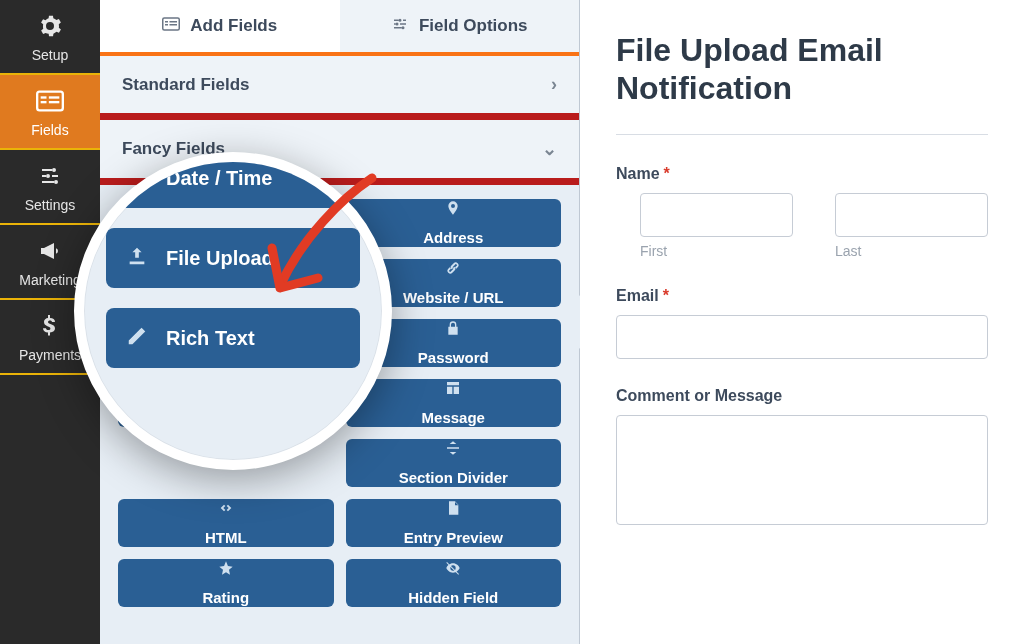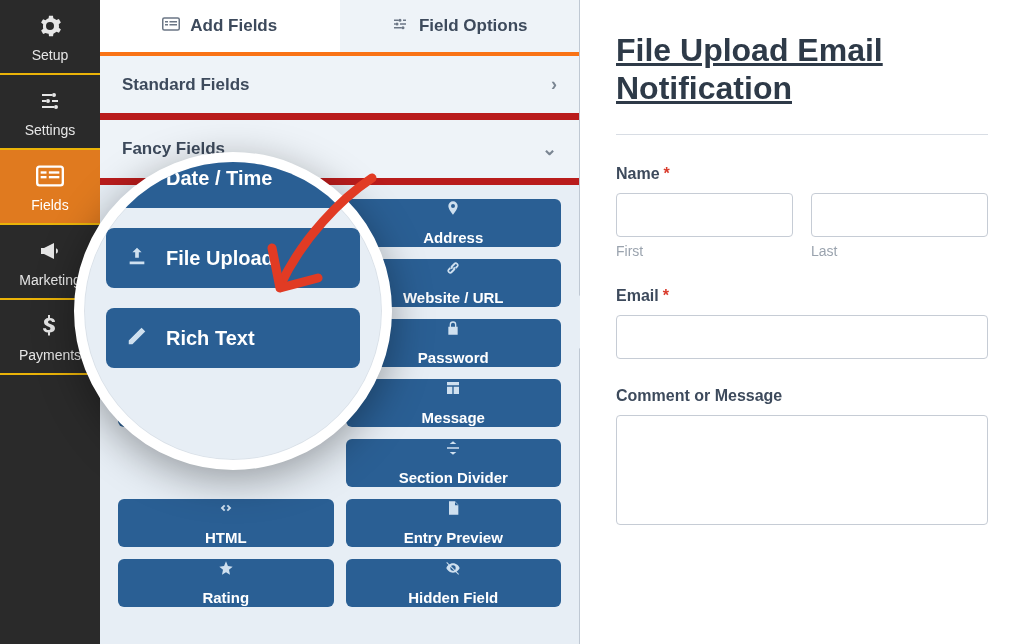--- a/index.html
+++ b/index.html
@@ -23,27 +23,27 @@
   .section-header { display: flex; align-items: center; justify-content: space-between; padding: 18px 22px; font-size: 17px; font-weight: 700; color: #3d4a5c; border-bottom: 7px solid #b91c1c; background: #eef3f8; cursor: pointer; }
   .section-header .chev { font-size: 18px; color: #7a8592; }
 
   .field-grid { padding: 14px 18px; display: grid; grid-template-columns: 1fr 1fr; gap: 12px; }
   .field-btn { display: flex; align-items: center; gap: 12px; background: #2a5f94; color: #ffffff; border-radius: 6px; height: 48px; padding: 0 14px; font-size: 15px; font-weight: 600; cursor: pointer; flex-direction: column; }
   .field-btn .ico { width: 18px; height: 18px; display: flex; align-items: center; justify-content: center; }
   .field-btn .ico svg { width: 16px; height: 16px; fill: #cfe0ef; }
 
   
   .preview { flex: 1; background: #ffffff; padding: 32px 36px 24px 36px; overflow: hidden; position: relative; }
-  .preview h1 { font-size: 32px; font-weight: 700; color: #2e3a48; line-height: 1.18; text-decoration: underline; }
+  .preview h1 { font-size: 32px; font-weight: 700; color: #2e3a48; line-height: 1.18; }
   .divider { border-top: 1px solid #d8dde4; margin: 26px 0 30px; }
   .form-label { font-size: 16px; font-weight: 700; color: #3d4a5c; margin-bottom: 10px; }
   .req { color: #d93a2b; margin-left: 4px; }
   .name-row { display: flex; gap: 18px; margin-bottom: 8px; }
   .input { border: 1px solid #c6ccd5; border-radius: 4px; height: 44px; background: #fff; }
-  .name-row .col { flex: 1; }
+  .name-row .col { flex: 1; margin-left: 24px; }
   .sublabel { font-size: 14px; color: #9aa3ae; margin-top: 6px; }
   .field-block { margin-bottom: 28px; }
   .textarea { border: 1px solid #c6ccd5; border-radius: 4px; height: 110px; background: #fff; }
   .full-input { width: 100%; }
 
   
   .collapse-handle { position: absolute; right: -14px; top: 50%; transform: translateY(-50%); width: 14px; height: 54px; background: #e7eef5; border: 1px solid #cfd7e2; border-left: none; border-radius: 0 8px 8px 0; display:flex; align-items:center; justify-content:center; color:#6b7685; font-size:12px; cursor:pointer; }
 
   
   .magnifier { position: absolute; top: 152px; left: 74px; width: 318px; height: 318px; border-radius: 50%; background: #e7eef5; border: 10px solid #ffffff; box-shadow: 0 10px 40px rgba(0,0,0,0.35), inset 0 0 0 1px rgba(0,0,0,0.05); overflow: hidden; }
@@ -59,36 +59,36 @@
 <body>
 
 <div class="app">
 
   <div class="sidebar">
     <div class="sidebar-item">
       <span><svg viewBox="0 0 24 24">
             <path d="M12 8a4 4 0 1 0 0 8 4 4 0 0 0 0-8zm9 4c0 .6-.06 1.2-.17 1.77l2.1 1.64-2 3.46-2.47-1a8.9 8.9 0 0 1-3.06 1.77l-.37 2.63h-4l-.37-2.63A8.9 8.9 0 0 1 7.6 18.9l-2.47 1-2-3.46 2.1-1.64A9 9 0 0 1 5 12c0-.6.06-1.2.17-1.77l-2.1-1.64 2-3.46 2.47 1a8.9 8.9 0 0 1 3.06-1.77L10.97 1.7h4l.37 2.63a8.9 8.9 0 0 1 3.06 1.77l2.47-1 2 3.46-2.1 1.64c.11.57.17 1.17.17 1.77z"></path>
           </svg></span>
       <span>Setup</span>
-    </div>
-    <div class="sidebar-item">
-      <span><svg viewBox="0 0 24 24">
-            <path d="M4 5h10v2H4zM16 4a2 2 0 1 1 0 4 2 2 0 0 1 0-4zM4 11h4v2H4zM10 10a2 2 0 1 1 0 4 2 2 0 0 1 0-4zM14 11h6v2h-6zM4 17h12v2H4zM18 16a2 2 0 1 1 0 4 2 2 0 0 1 0-4z"></path>
-          </svg></span>
-      <span>Settings</span>
     </div>
     <div class="sidebar-item active">
       <span><svg viewBox="0 0 24 18">
             <rect x="1" y="1" width="22" height="16" rx="2" fill="none" stroke="#fff" stroke-width="2"></rect>
             <rect x="4" y="5" width="5" height="2"></rect>
             <rect x="4" y="9" width="5" height="2"></rect>
             <rect x="11" y="5" width="9" height="2"></rect>
             <rect x="11" y="9" width="9" height="2"></rect>
           </svg></span>
       <span>Fields</span>
+    </div>
+    <div class="sidebar-item">
+      <span><svg viewBox="0 0 24 24">
+            <path d="M4 5h10v2H4zM16 4a2 2 0 1 1 0 4 2 2 0 0 1 0-4zM4 11h4v2H4zM10 10a2 2 0 1 1 0 4 2 2 0 0 1 0-4zM14 11h6v2h-6zM4 17h12v2H4zM18 16a2 2 0 1 1 0 4 2 2 0 0 1 0-4z"></path>
+          </svg></span>
+      <span>Settings</span>
     </div>
     <div class="sidebar-item">
       <span><svg viewBox="0 0 24 24">
             <path d="M3 9v6h3l10 5V4L6 9H3zm17 3a3 3 0 0 1-2 2.83V9.17A3 3 0 0 1 20 12z"></path>
           </svg></span>
       <span>Marketing</span>
     </div>
     <div class="sidebar-item">
       <span><svg viewBox="0 0 24 24">
             <path d="M12 1v3c3 0 5 1.5 5 4h-3c0-1-.8-1.6-2-1.6s-2 .6-2 1.6c0 1.2 1 1.6 3 2.2 2.6.8 4 1.8 4 4.2 0 2.3-1.8 3.8-5 4v3h-2v-3c-3 0-5-1.6-5-4.2h3c0 1.2.9 1.8 2.2 1.8 1.4 0 2.2-.6 2.2-1.6 0-1.1-1-1.6-3-2.2C7 11.2 6 10 6 7.8 6 5.6 7.9 4.2 10 4V1h2z"></path>

